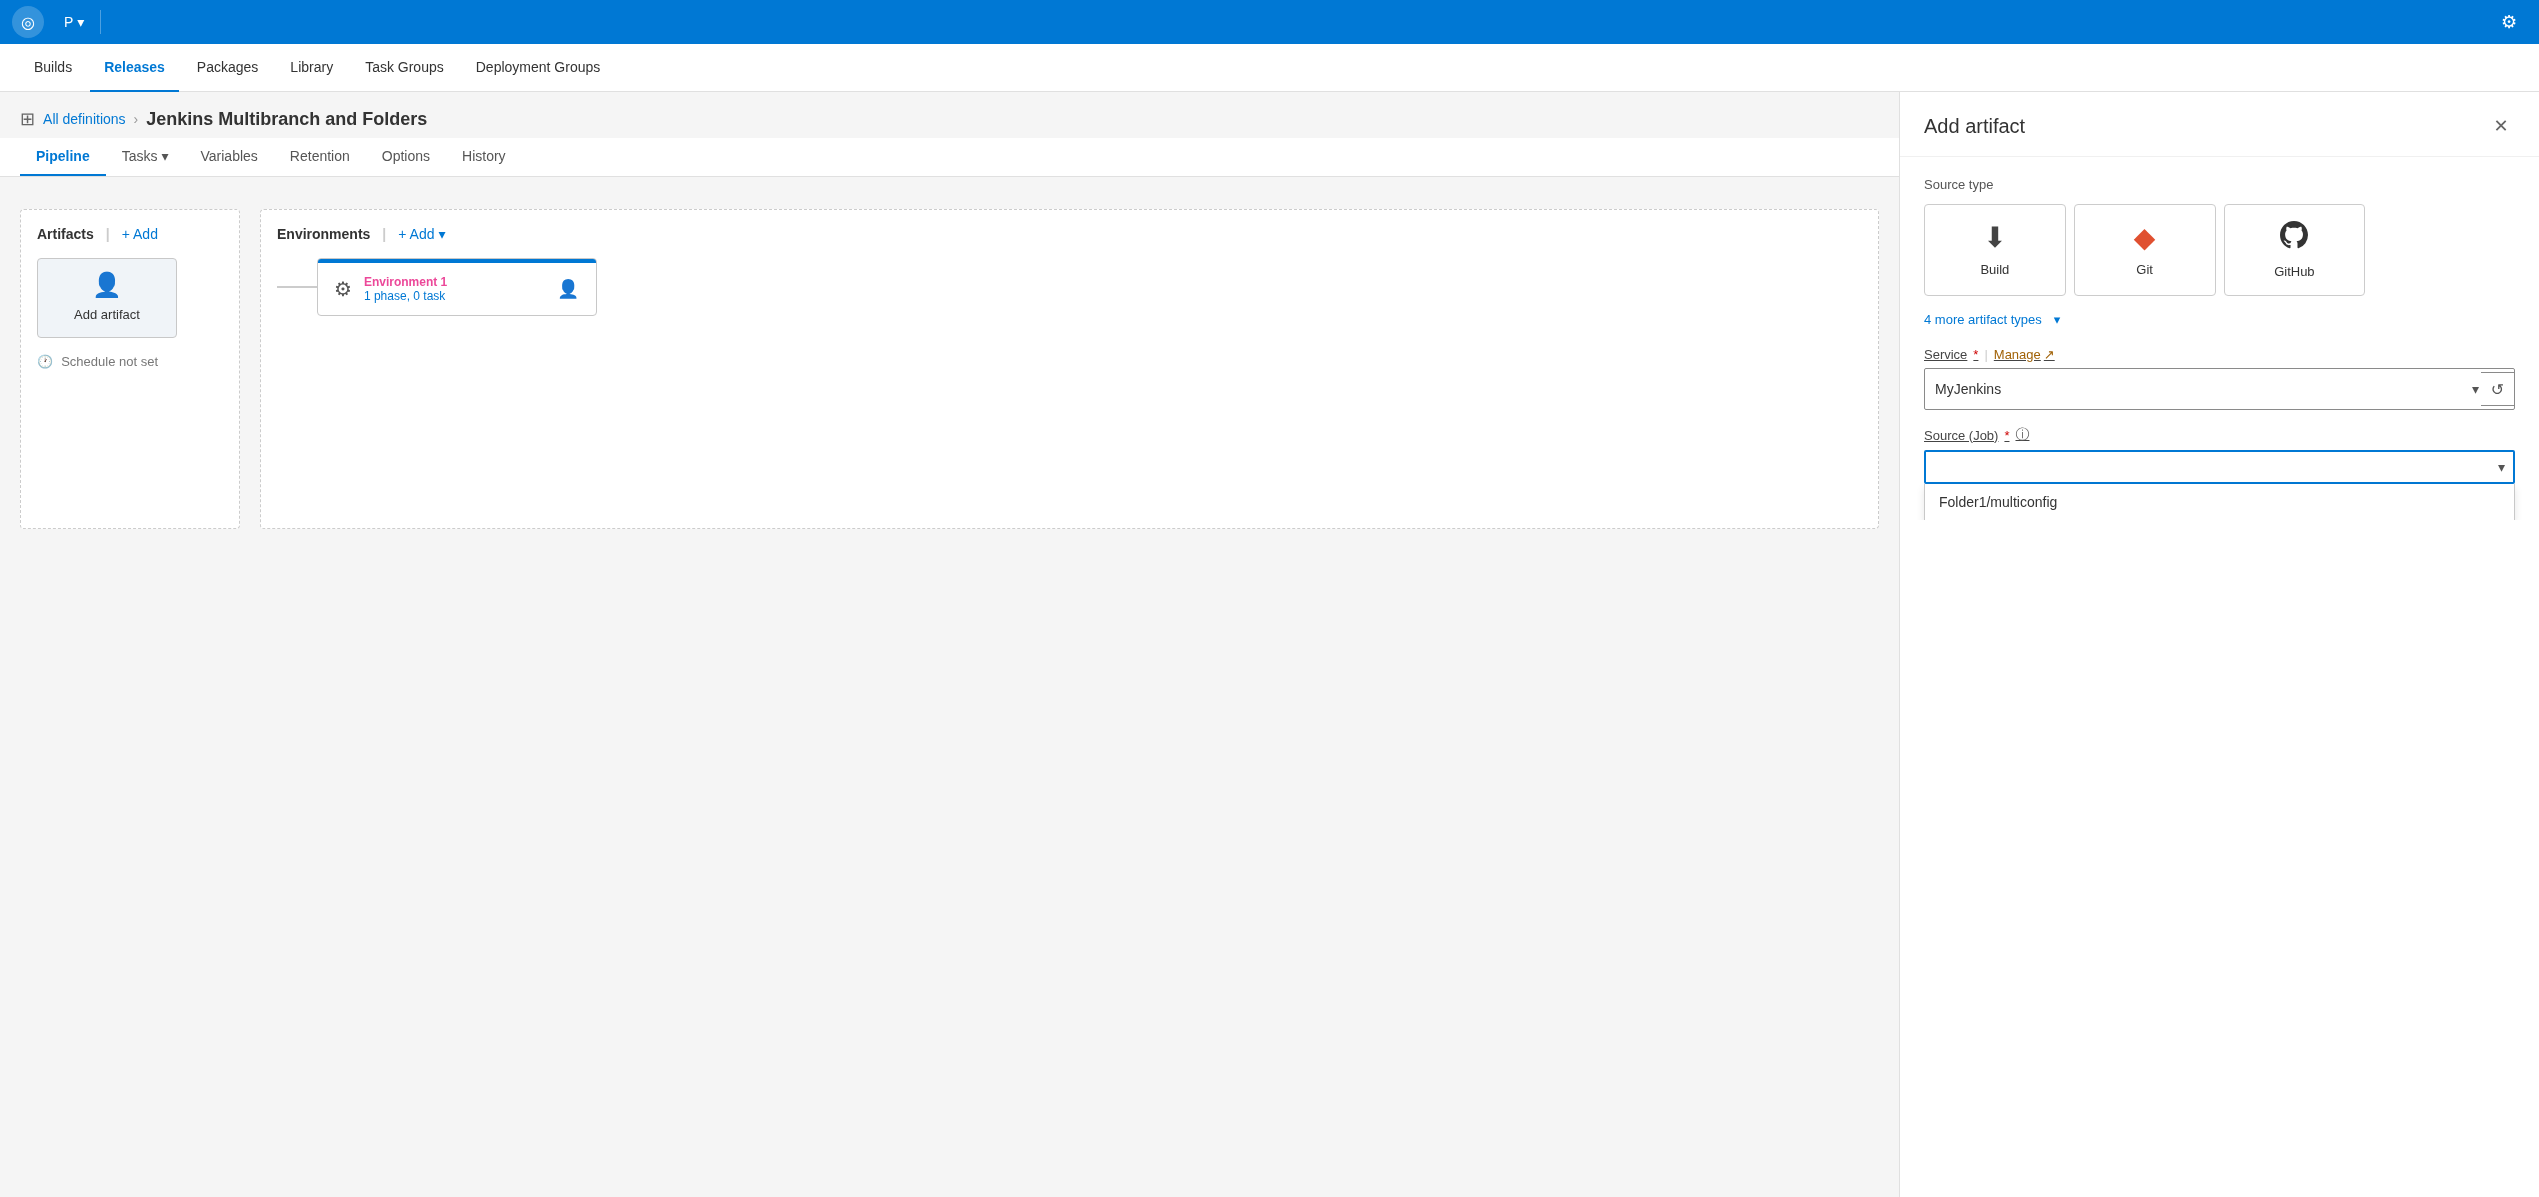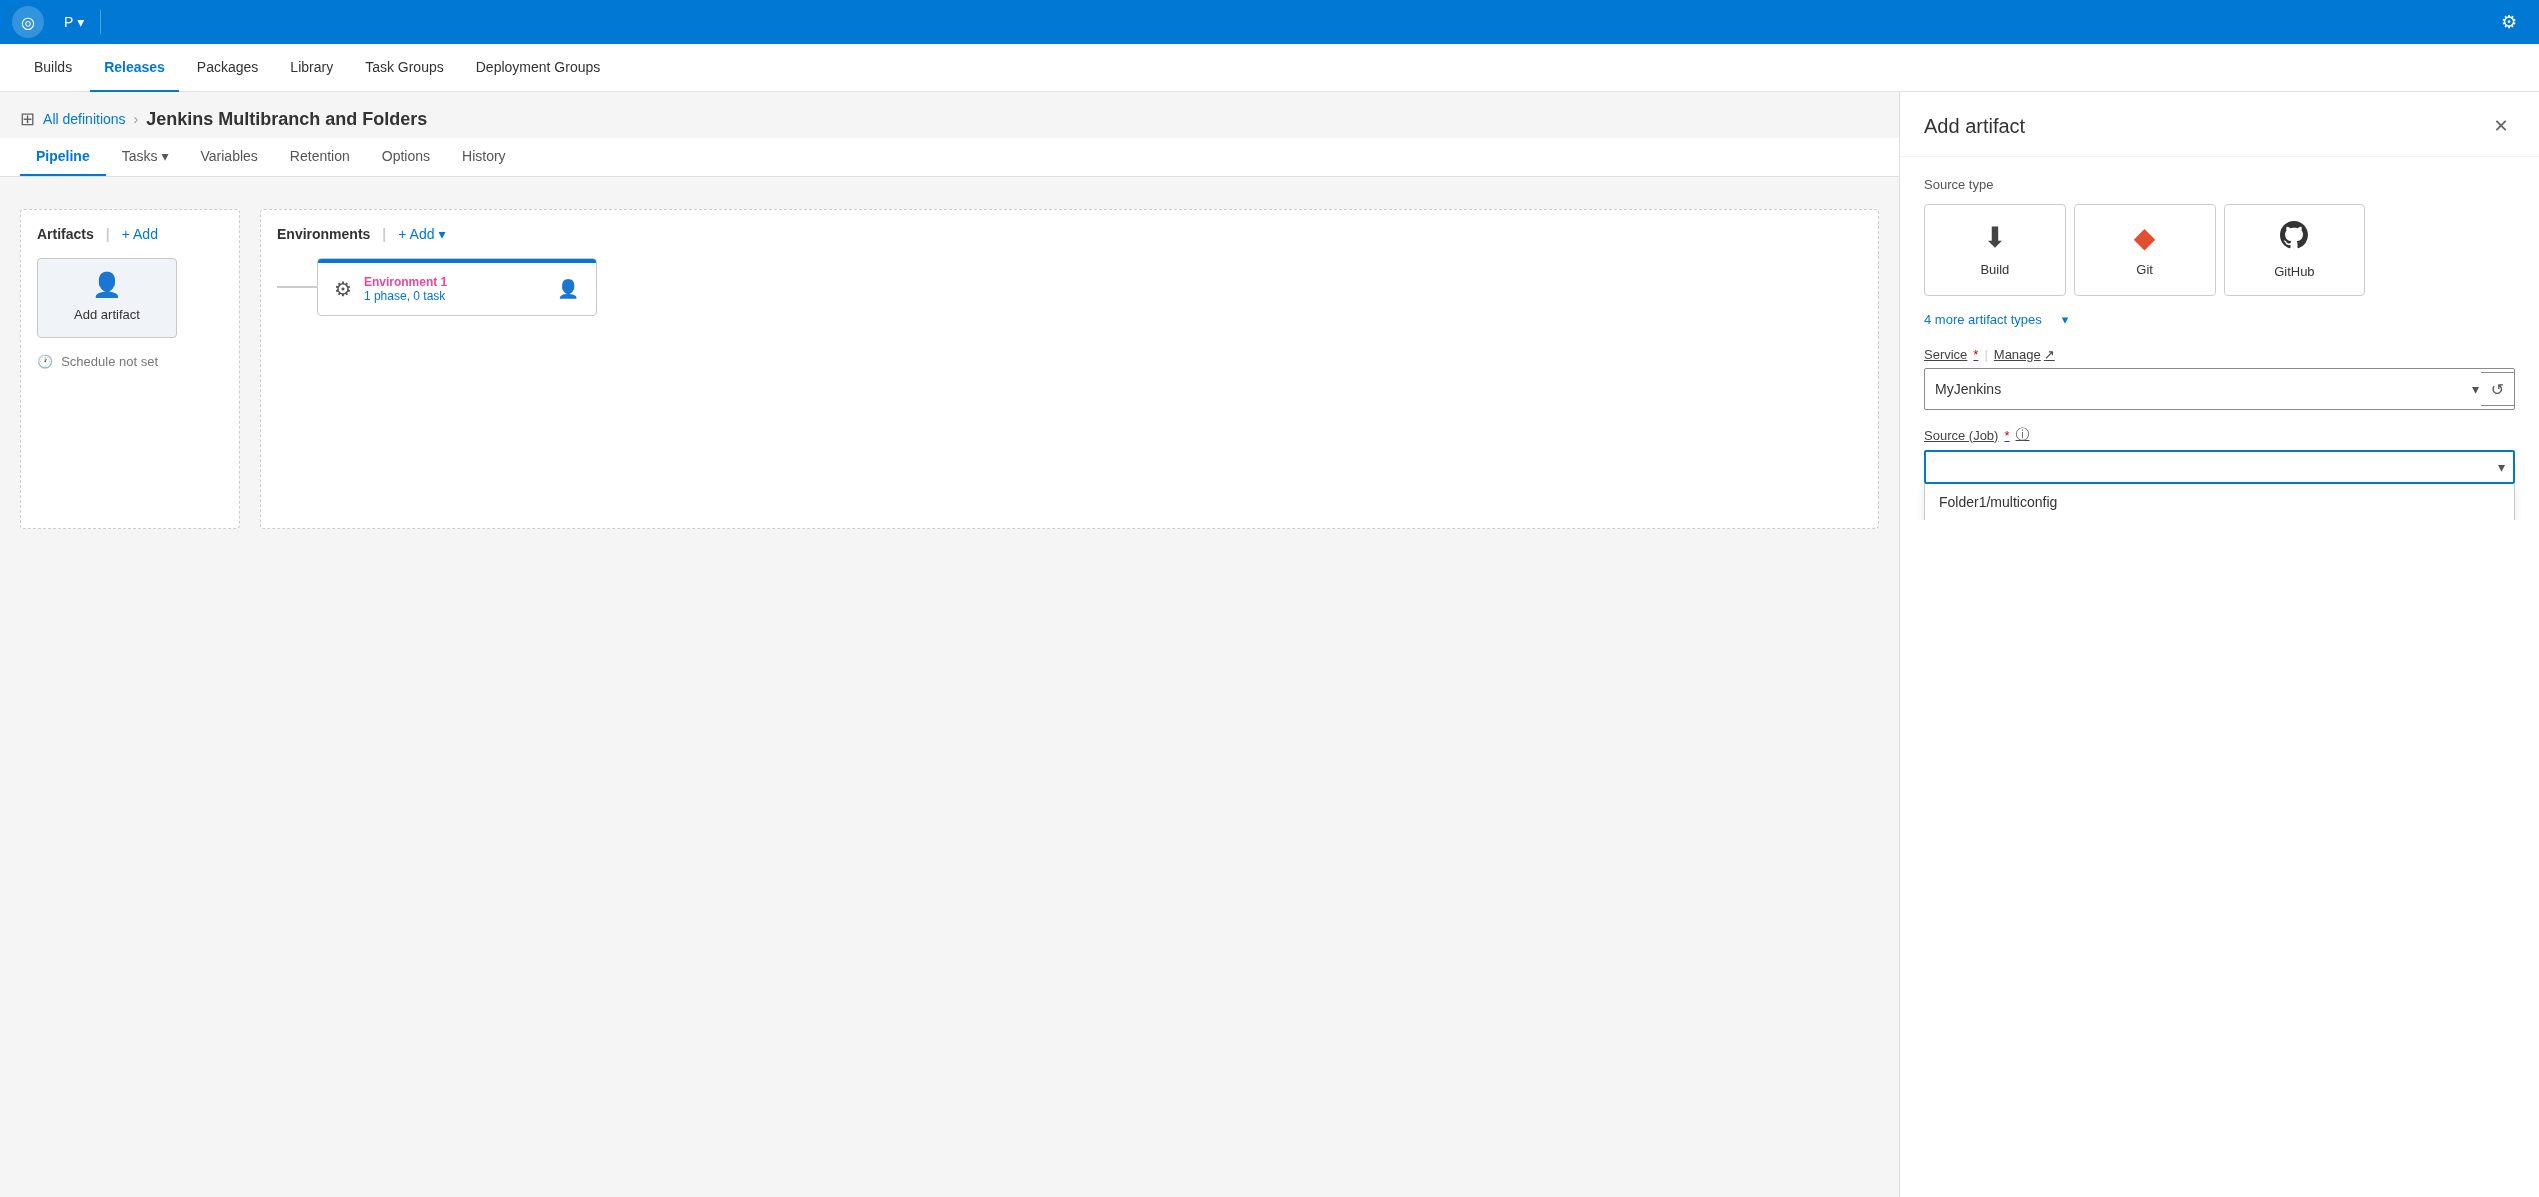--- a/index.html
+++ b/index.html
@@ -323,38 +323,38 @@
       background: #0078d4;
     }
 
     
     .more-types-link {
       color: #0078d4;
       cursor: pointer;
       font-size: 13px;
       display: flex;
       align-items: flex-start;
-      gap: 20px;
+      gap: 12px;
       margin-bottom: 20px;
     }
 
     
     .form-row { margin-bottom: 16px; }
     .form-label {
       display: flex;
       align-items: center;
       gap: 6px;
       font-size: 13px;
       color: #444;
       margin-bottom: 6px;
       text-decoration: underline;
     }
     .form-label .required { color: #cc0000; }
     .form-label .manage-link {
-      color: #404040;
+      color: #a16207;
       cursor: pointer;
       display: flex; align-items: center; gap: 3px;
     }
     .form-label .separator-bar { color: #ccc; }
     .form-label .info-icon {
       color: #666;
       font-size: 14px;
       cursor: default;
     }
 

